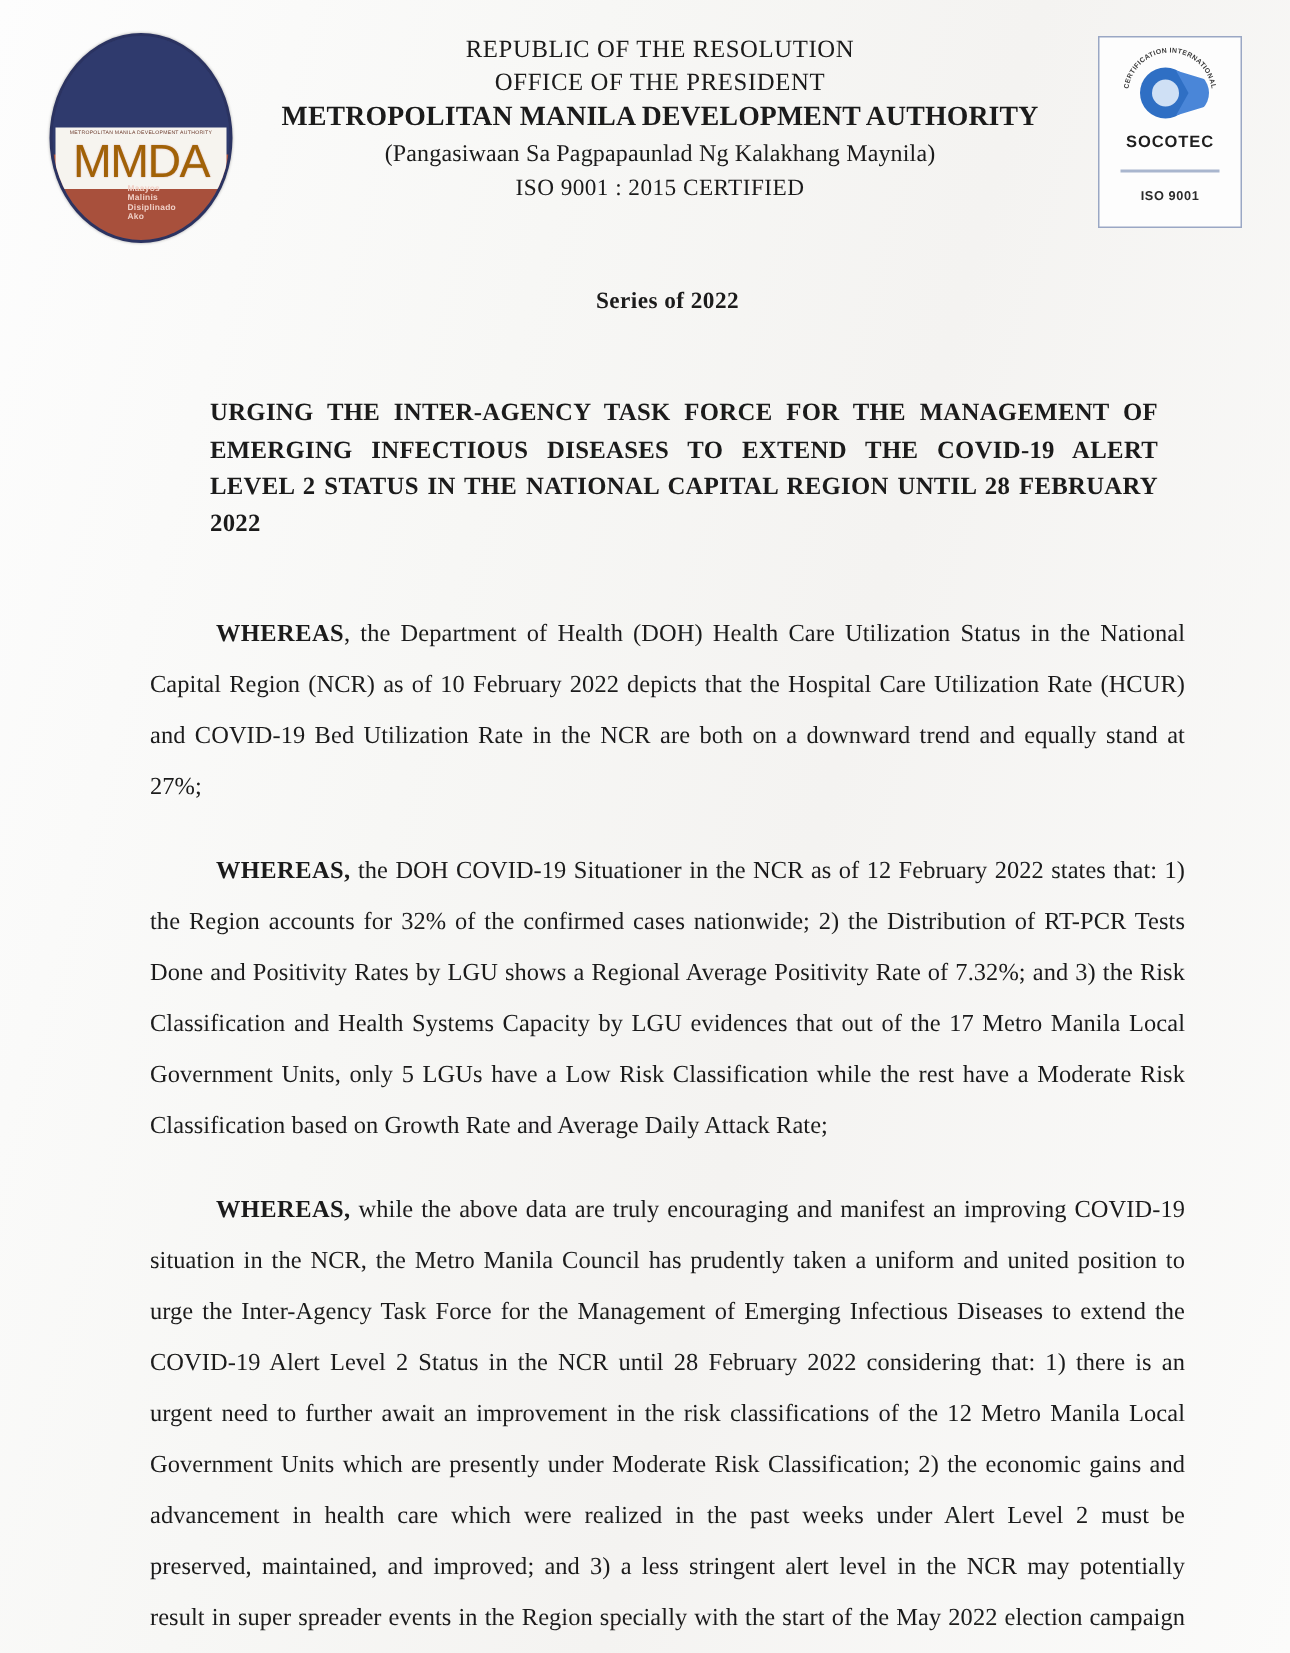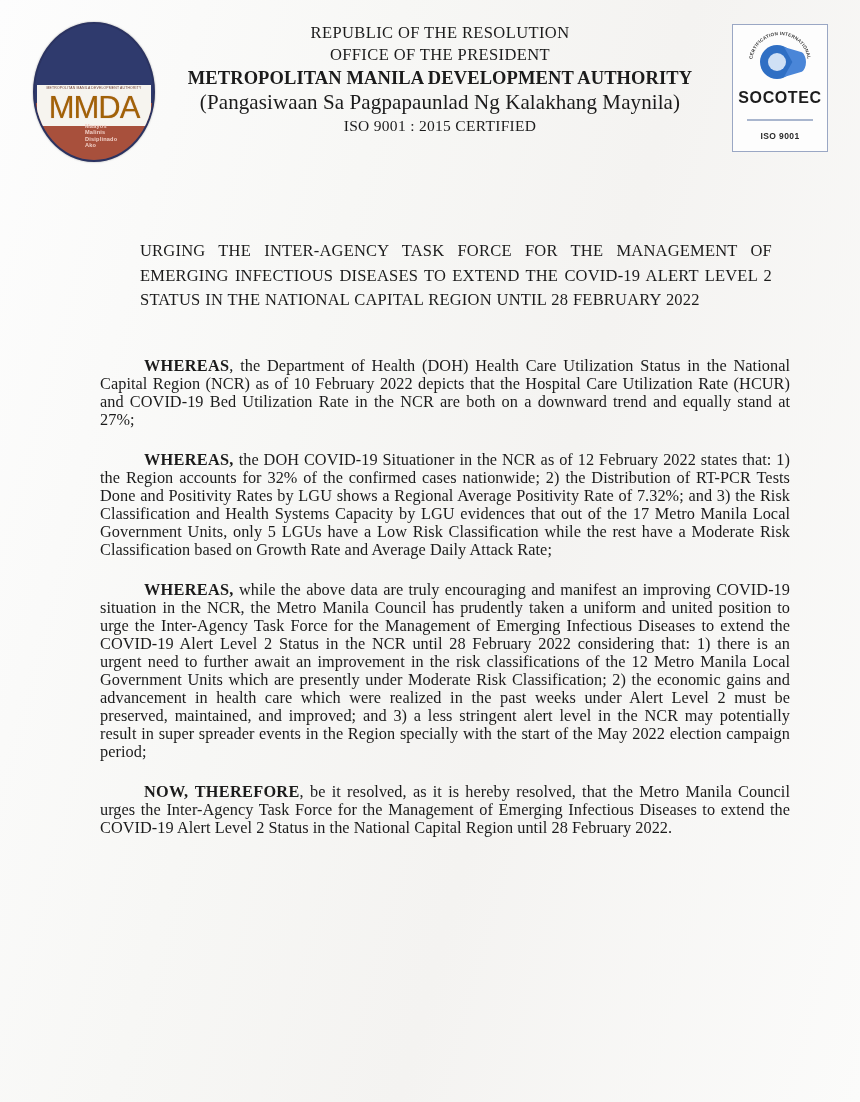--- a/index.html
+++ b/index.html
@@ -143,21 +143,21 @@
     letter-spacing: .4px;
     line-height: 22px;
   }
   .hl3 {
     font-size: 18.5px;
     font-weight: bold;
     letter-spacing: .1px;
     line-height: 25px;
   }
   .hl4 {
-    font-size: 21px;
+    font-size: 16px;
     line-height: 23px;
     letter-spacing: .1px;
   }
   .hl5 {
     font-size: 15.5px;
     font-weight: normal;
     letter-spacing: .3px;
     line-height: 23px;
   }
 
@@ -220,21 +220,21 @@
     top: 13px;
     width: 22px;
     height: 30px;
     background: #4a86d8;
     border-radius: 0 16px 16px 0;
     clip-path: polygon(0 0, 100% 22%, 100% 78%, 0 100%, 38% 50%);
   }
   .soc-name {
     font-family: "Liberation Sans", sans-serif;
     font-weight: bold;
-    font-size: 16px;
+    font-size: 11px;
     letter-spacing: .6px;
     color: #1d1d1d;
     margin-top: 5px;
   }
   .soc-rule {
     width: 66px;
     height: 1.5px;
     background: #a9b6ce;
     margin-top: 12px;
   }
@@ -275,32 +275,32 @@
     font-weight: bold;
     letter-spacing: .3px;
     margin-top: 6px;
   }
 
   .doc-title {
     margin-top: 53px;
     margin-left: 40px;
     margin-right: 18px;
     font-size: 16.5px;
-    font-weight: normal;
+    font-weight: bold;
     letter-spacing: .2px;
     line-height: 24.5px;
     text-align: justify;
     text-align-last: left;
     word-spacing: .5px;
   }
 
   .para {
     margin-top: 22px;
     font-size: 16.3px;
-    line-height: 18px;
+    line-height: 34px;
     text-align: justify;
     text-indent: 44px;
     letter-spacing: .05px;
   }
   .para.first { margin-top: 44px; }
   .para b { font-weight: bold; letter-spacing: .3px; }
 </style>
 </head>
 <body>
 
@@ -362,20 +362,21 @@
       <div class="soc-name">SOCOTEC</div>
       <div class="soc-rule"></div>
       <div class="soc-iso">ISO 9001</div>
     </div>
   </div>
 
   <div class="body-wrap">
 
 
 
+    <div class="reso-series">Series of 2022</div>
 
     <div class="doc-title">URGING THE INTER-AGENCY TASK FORCE FOR THE MANAGEMENT OF EMERGING INFECTIOUS DISEASES TO EXTEND THE COVID-19 ALERT LEVEL 2 STATUS IN THE NATIONAL CAPITAL REGION UNTIL 28 FEBRUARY 2022</div>
 
     <div class="para first">
       <b>WHEREAS</b><span>, the Department of Health (DOH) Health Care Utilization Status in the National Capital Region (NCR) as of 10 February 2022 depicts that the Hospital Care Utilization Rate (HCUR) and COVID-19 Bed Utilization Rate in the NCR are both on a downward trend and equally stand at 27%;</span>
     </div>
 
     <div class="para">
       <b>WHEREAS,</b><span> the DOH COVID-19 Situationer in the NCR as of 12 February 2022 states that: 1) the Region accounts for 32% of the confirmed cases nationwide; 2) the Distribution of RT-PCR Tests Done and Positivity Rates by LGU shows a Regional Average Positivity Rate of 7.32%; and 3) the Risk Classification and Health Systems Capacity by LGU evidences that out of the 17 Metro Manila Local Government Units, only 5 LGUs have a Low Risk Classification while the rest have a Moderate Risk Classification based on Growth Rate and Average Daily Attack Rate;</span>
     </div>

